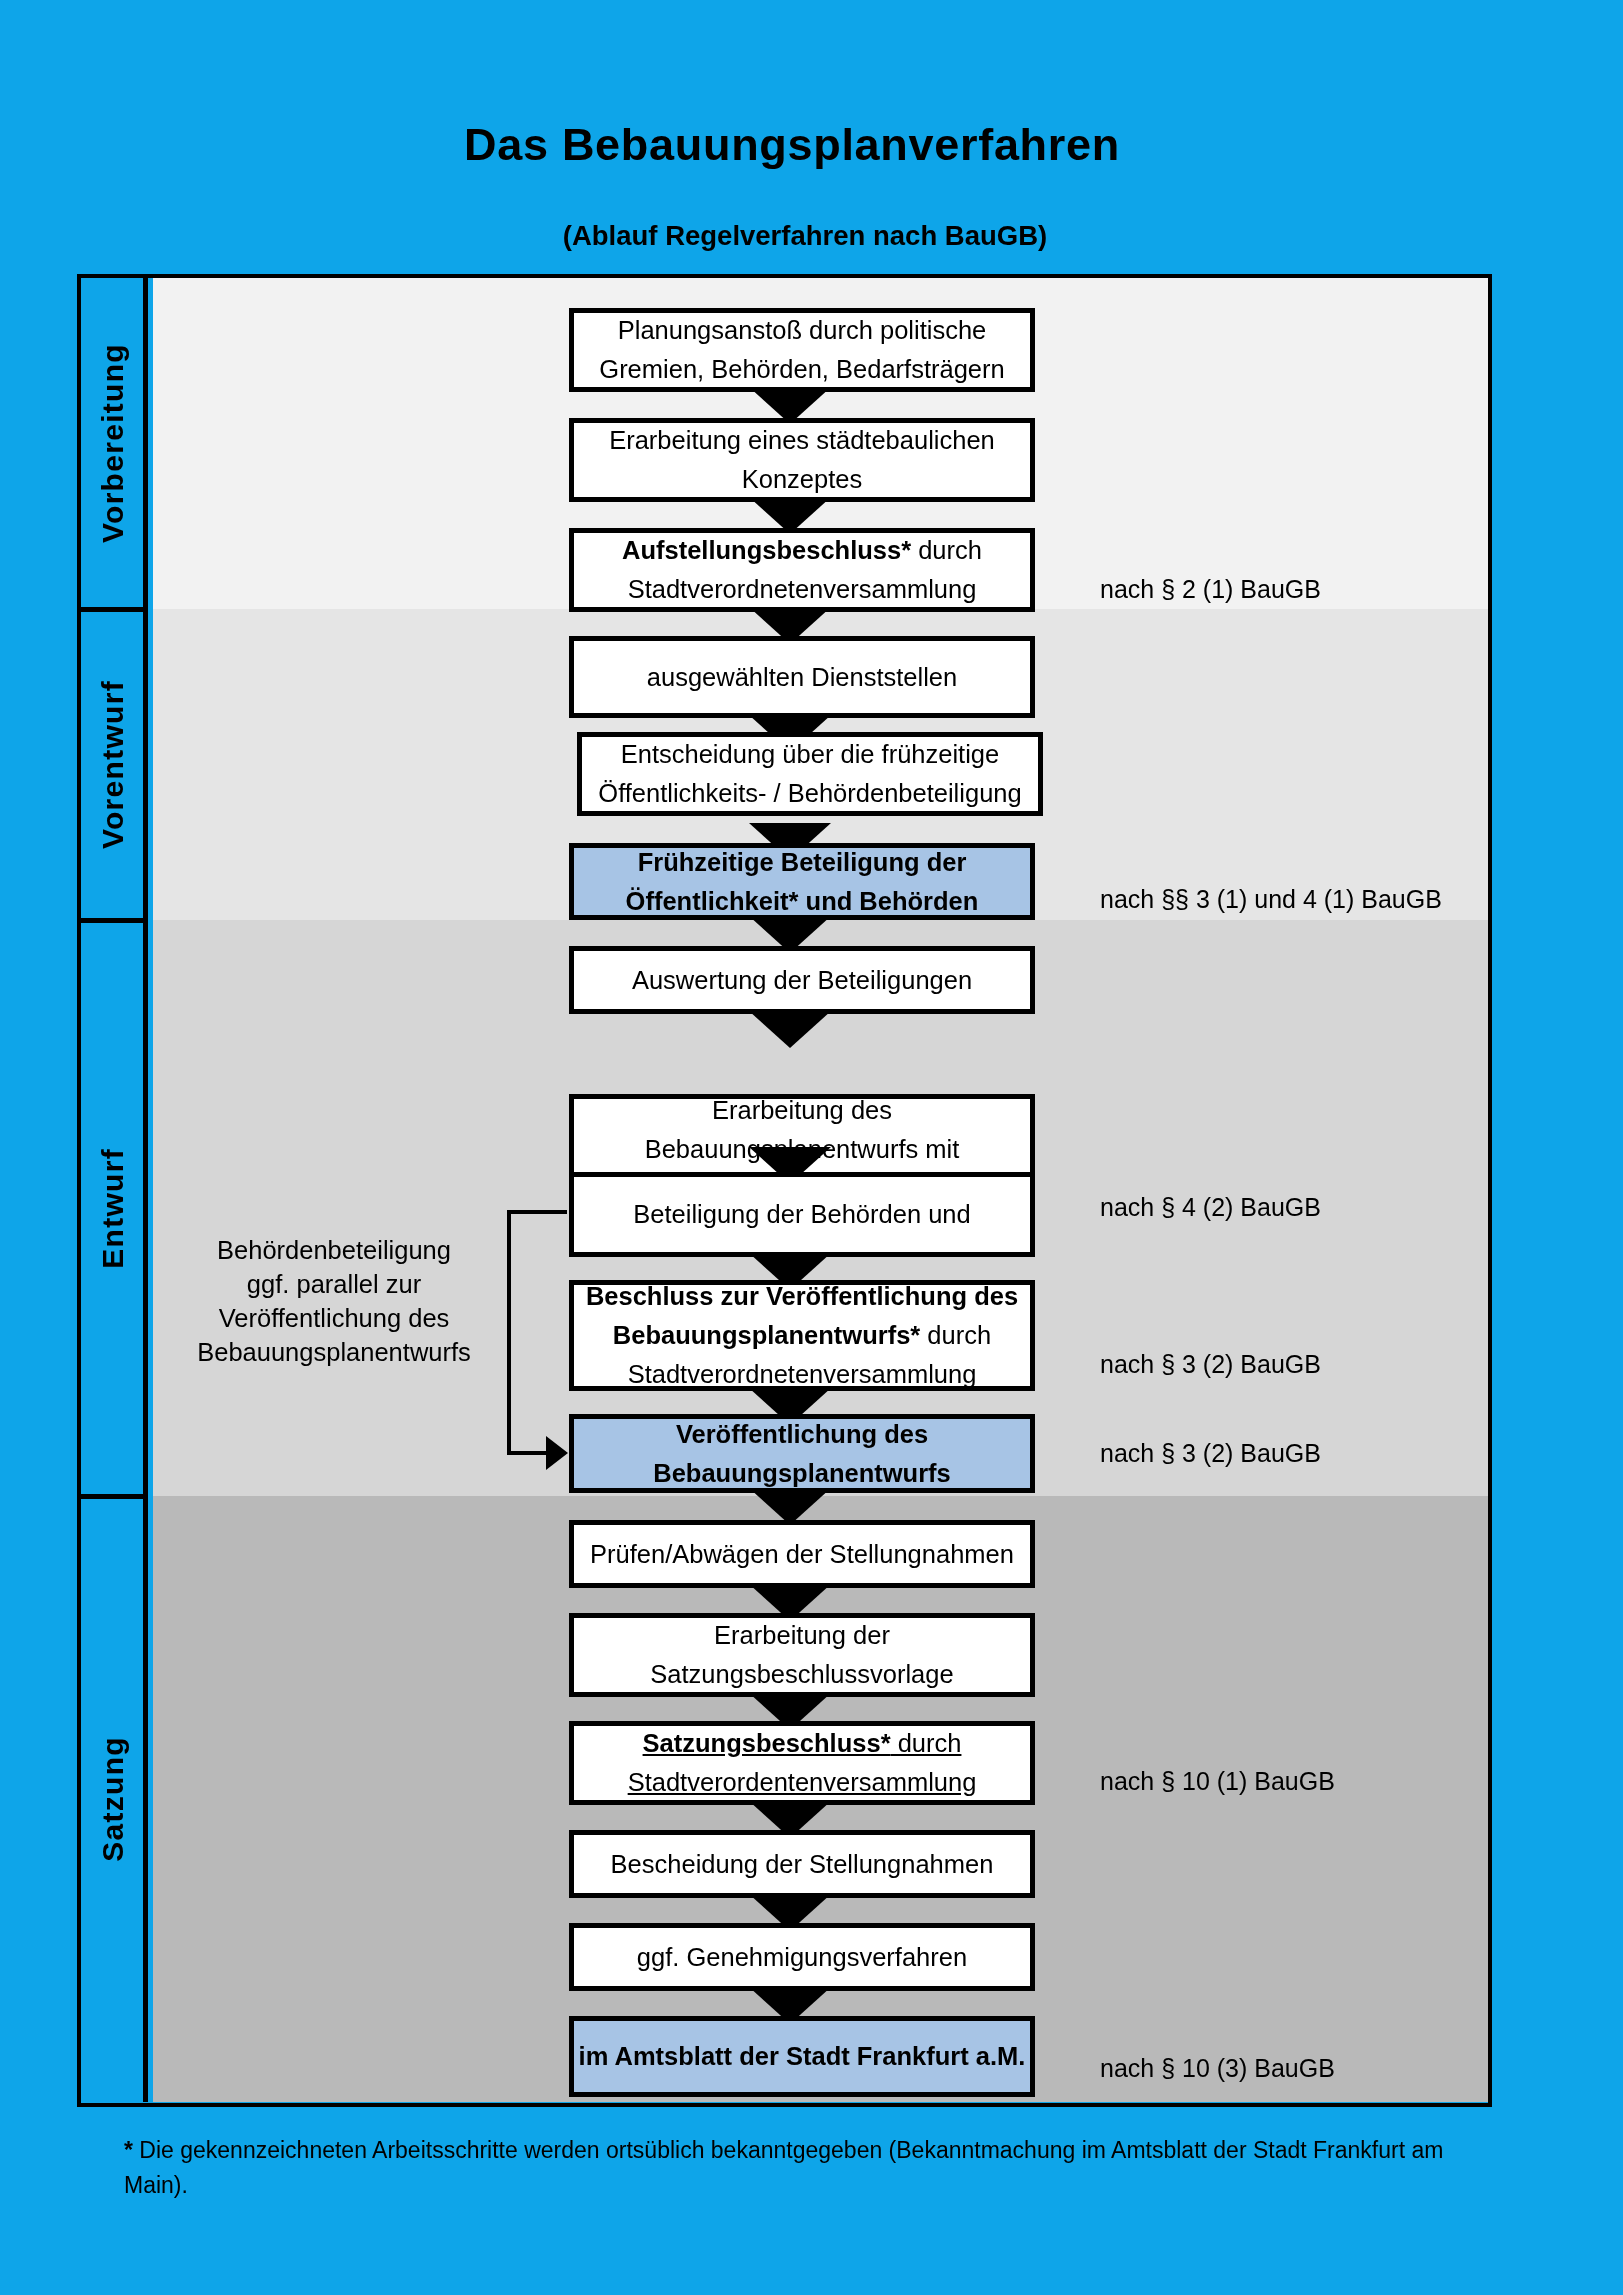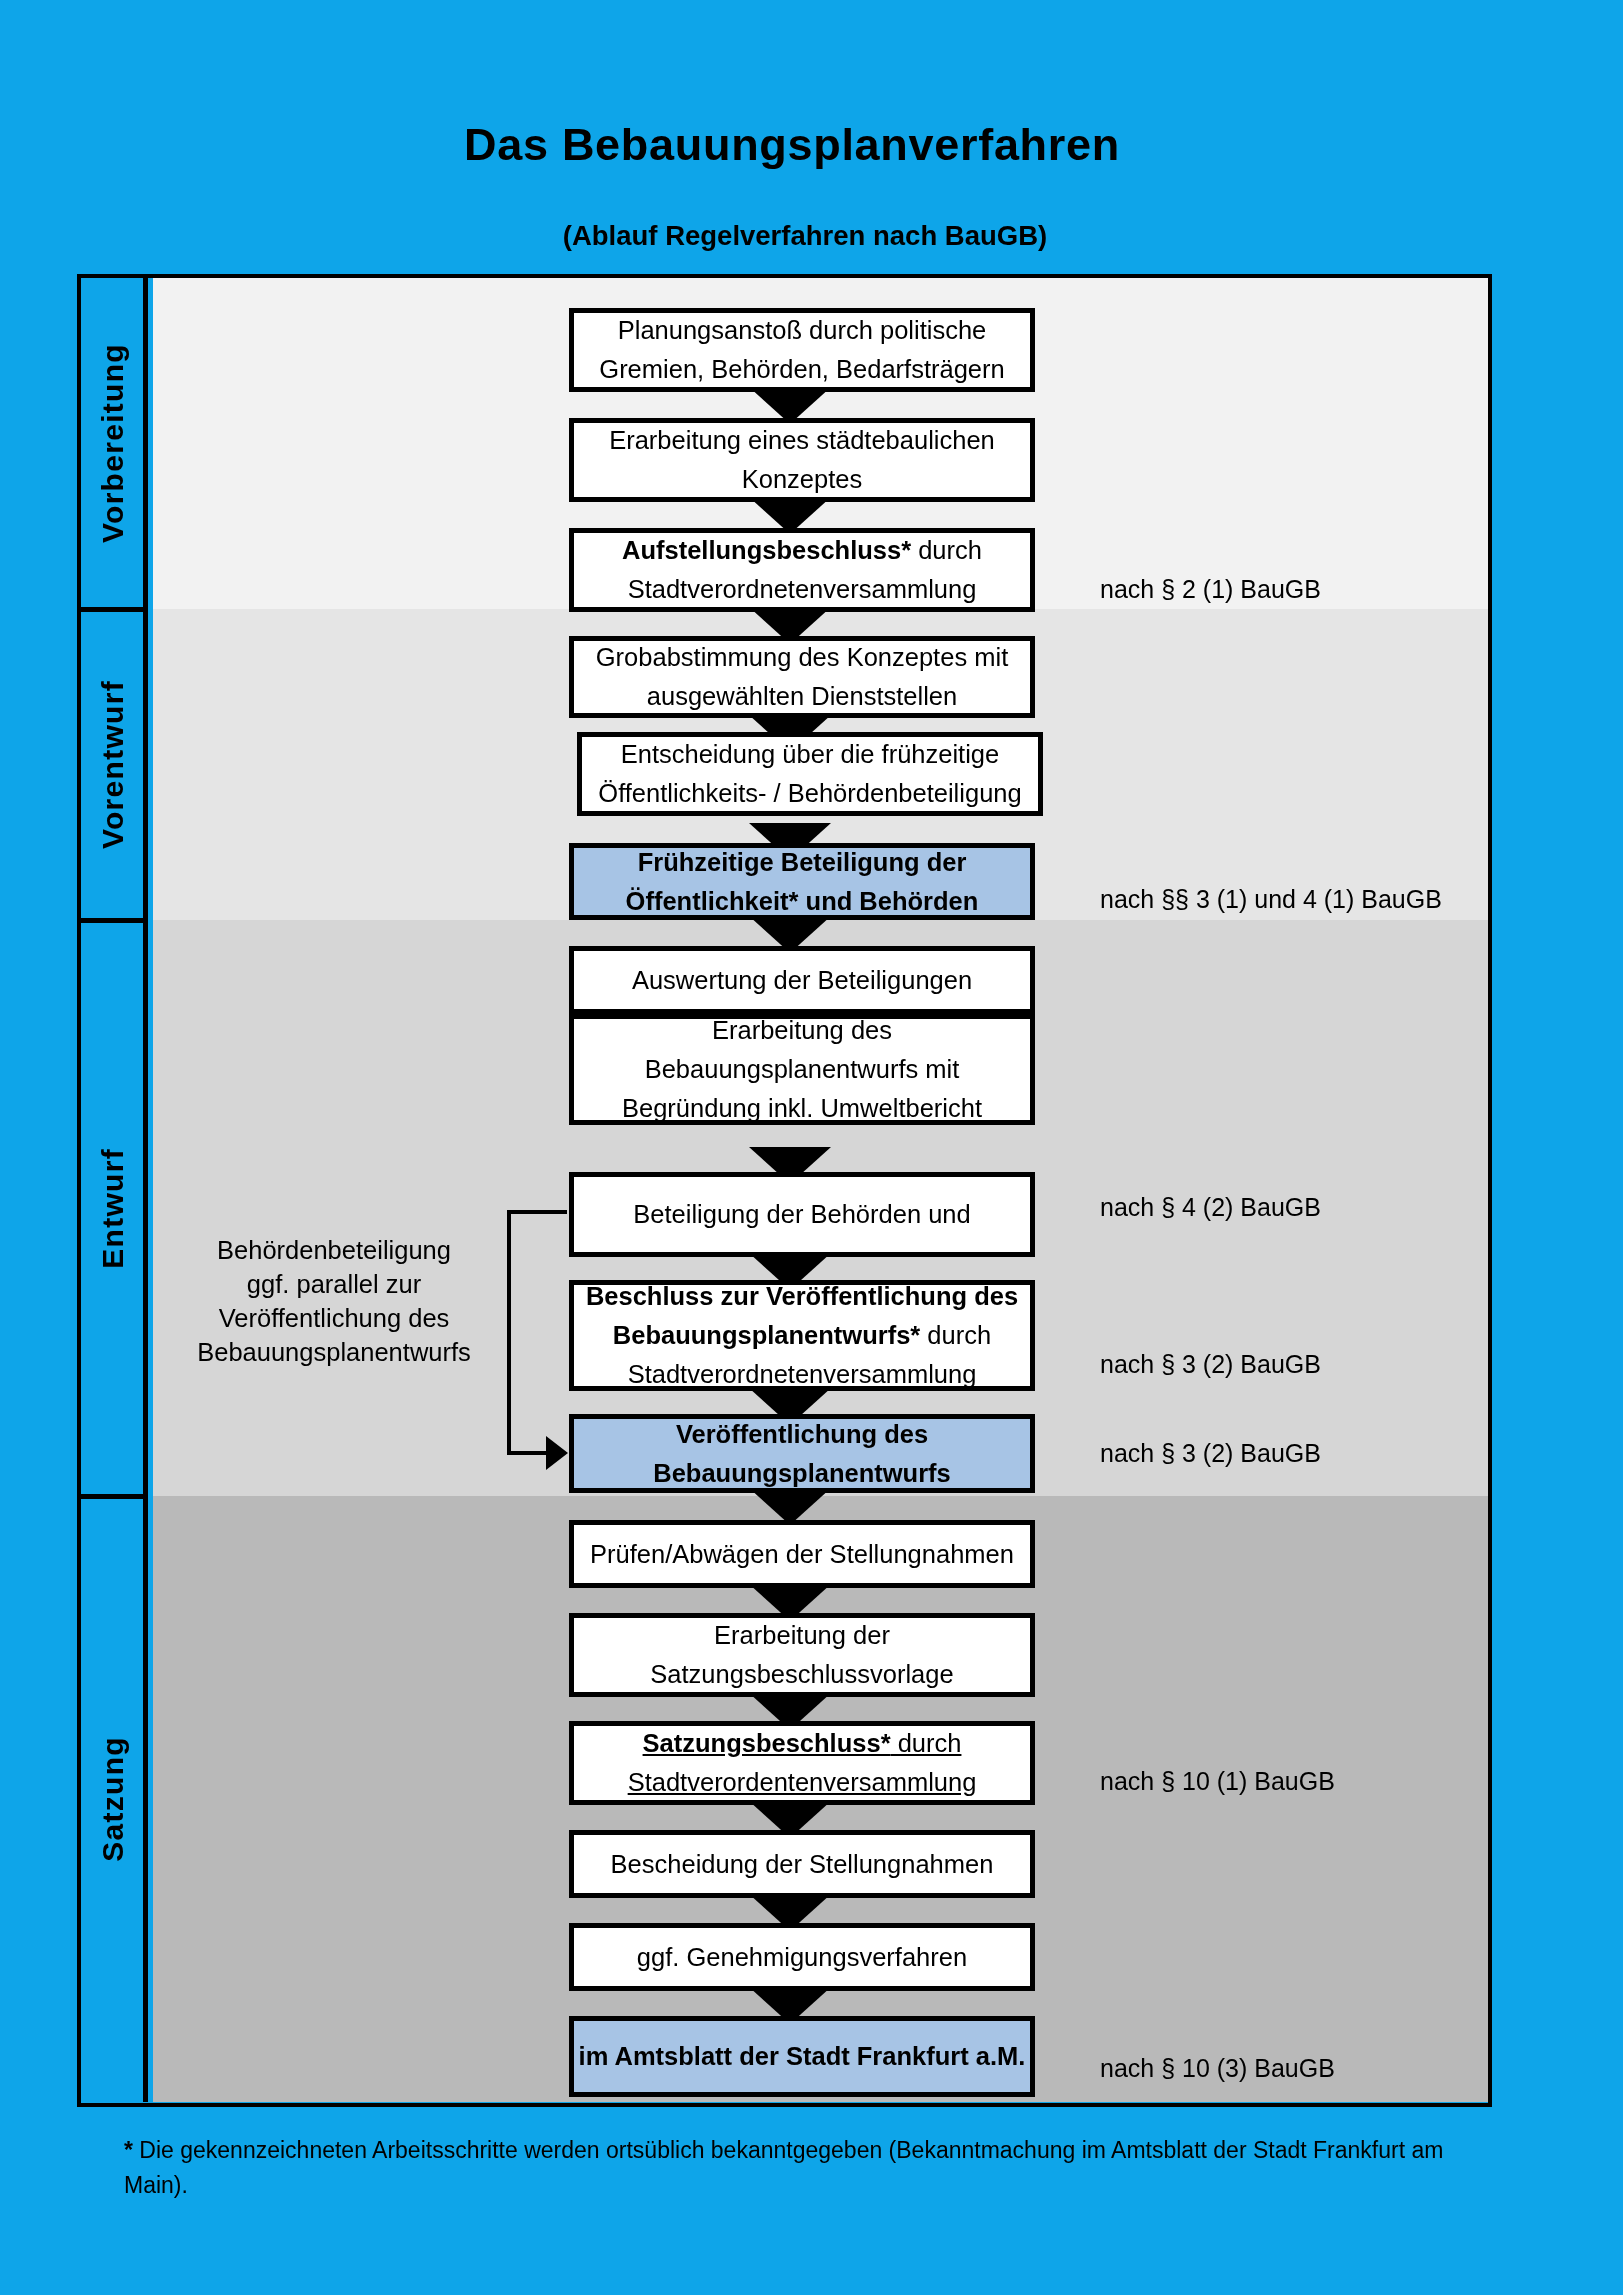--- a/index.html
+++ b/index.html
@@ -86,39 +86,38 @@
         <div class="ln"><span>Erarbeitung eines städtebaulichen</span></div>
         <div class="ln"><span>Konzeptes</span></div>
       </div>
       <div class="arrow-down" style="top: 497px;"></div>
       <div class="box" style="top: 528px; height: 84px;">
         <div class="ln"><span class="b">Aufstellungsbeschluss*</span><span> durch</span></div>
         <div class="ln"><span>Stadtverordnetenversammlung</span></div>
       </div>
       <div class="arrow-down" style="top: 607px;"></div>
       <div class="box" style="top: 636px; height: 82px;">
-        <div class="ln"><span>Grobabstimmung des Konzeptes mit</span></div>
         <div class="ln"><span>ausgewählten Dienststellen</span></div>
       </div>
       <div class="arrow-down" style="top: 715px;"></div>
       <div class="box" style="top: 732px; height: 84px; margin-left: 8px;">
         <div class="ln"><span>Entscheidung über die frühzeitige</span></div>
         <div class="ln"><span>Öffentlichkeits- / Behördenbeteiligung</span></div>
       </div>
       <div class="arrow-down" style="top: 823px;"></div>
       <div class="box blue" style="background: rgb(167, 196, 229); top: 843px; height: 77px;">
         <div class="ln"><span>Frühzeitige Beteiligung der</span></div>
         <div class="ln"><span>Öffentlichkeit* und Behörden</span></div>
       </div>
       <div class="arrow-down" style="top: 916px;"></div>
       <div class="box" style="top: 946px; height: 68px;">
         <div class="ln"><span>Auswertung der Beteiligungen</span></div>
       </div>
       <div class="arrow-down" style="top: 1011px;"></div>
-      <div class="box" style="top: 1014px; height: 111px;">
+      <div class="box" style="top: 1094px; height: 111px;">
         <div class="ln"><span>Erarbeitung des</span></div>
         <div class="ln"><span>Bebauungsplanentwurfs mit</span></div>
         <div class="ln"><span>Begründung inkl. Umweltbericht</span></div>
       </div>
       <div class="arrow-down" style="top: 1147px;"></div>
       <div class="box" style="top: 1172px; height: 85px;">
         <div class="ln"><span>Beteiligung der Behörden und</span></div>
       </div>
       <div class="arrow-down" style="top: 1253px;"></div>
       <div class="box" style="top: 1280px; height: 111px;">

